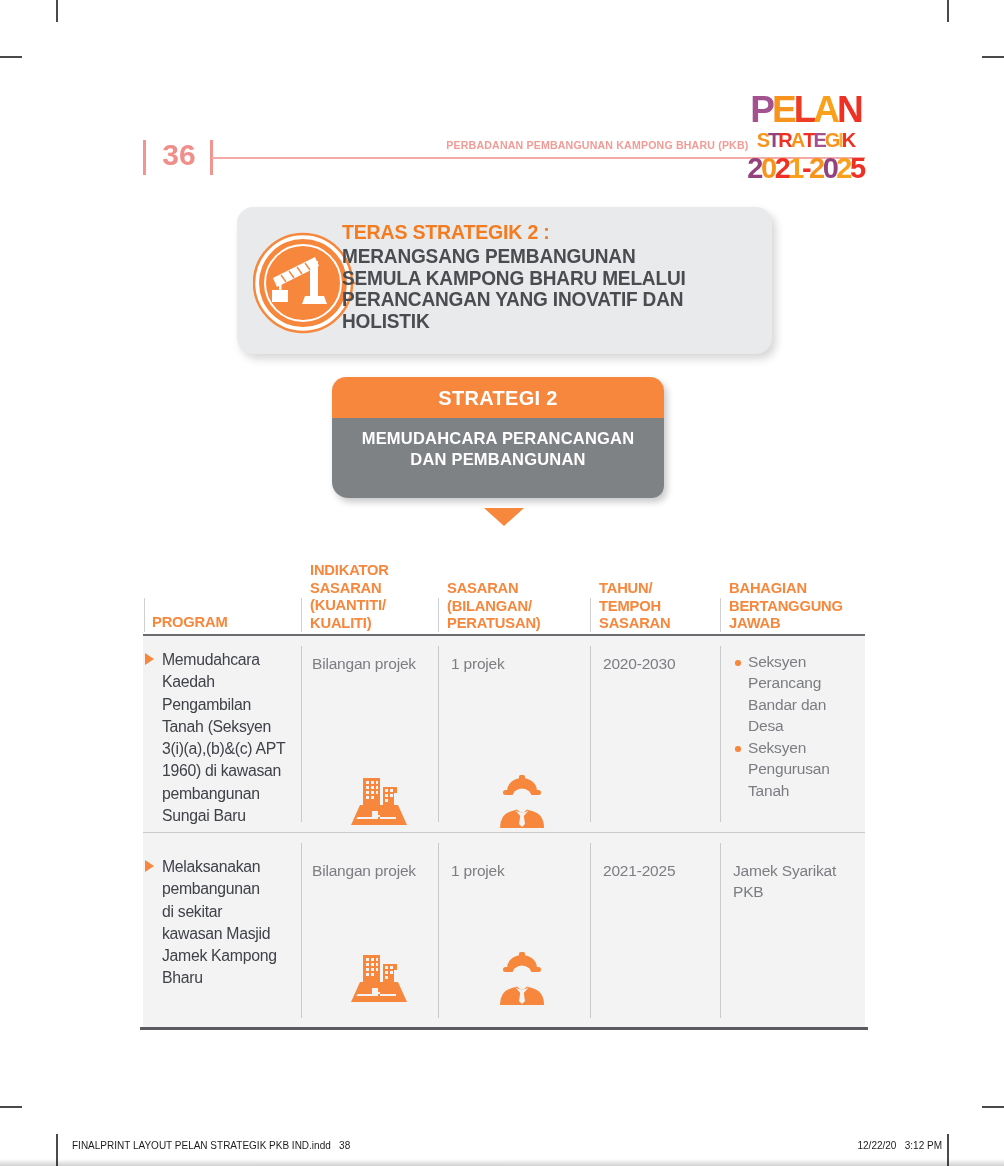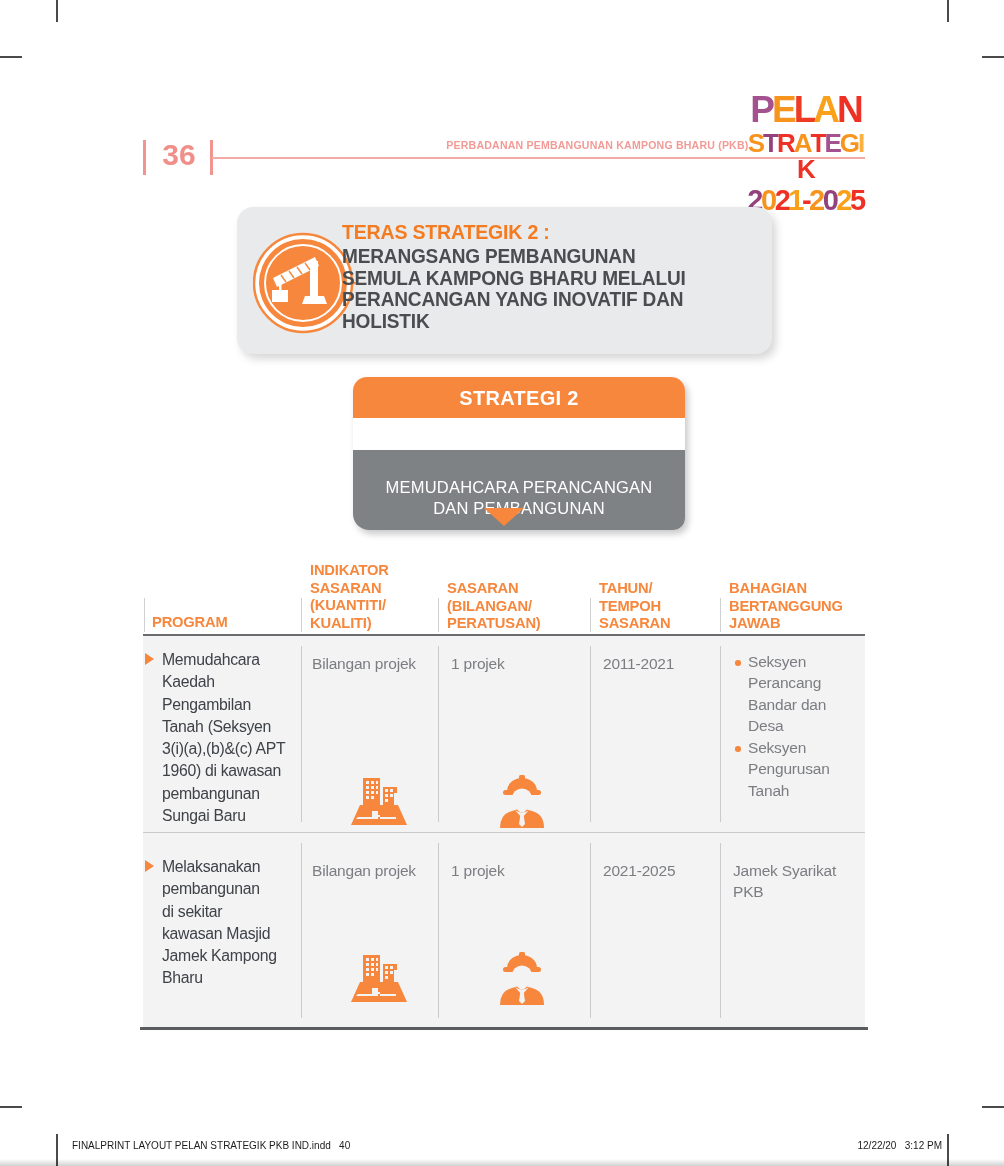--- a/index.html
+++ b/index.html
@@ -15,43 +15,43 @@
   .pagenum-bar{position:absolute;width:2.5px;height:35px;background:#f29490;}
   .pagenum{position:absolute;left:150px;top:138px;width:58px;text-align:center;
            font-size:30px;font-weight:700;color:#f08f8a;letter-spacing:0;}
   .org{position:absolute;right:256px;top:139px;font-size:11.5px;font-weight:700;
        color:#f29b96;letter-spacing:0.2px;transform:scaleX(0.92);transform-origin:right;}
   .salmon-rule{position:absolute;left:212px;top:157px;width:653px;height:1.5px;background:#f4aba6;}
 
   
   .logo{position:absolute;left:747px;top:91px;width:120px;text-align:center;line-height:1;}
   .logo .l1{font-size:37px;font-weight:800;letter-spacing:-2px;display:block;}
-  .logo .l2{font-size:26px;font-weight:800;letter-spacing:-1px;display:block;margin-top:2px;text-decoration:underline;}
+  .logo .l2{font-size:20px;font-weight:800;letter-spacing:-1px;display:block;margin-top:2px;text-decoration:underline;}
   .logo .l3{font-size:29px;font-weight:800;letter-spacing:-1.5px;display:block;margin-top:4px;}
   .logo span{display:inline-block;margin-left:-1px;}
 
   
   .teras-box{position:absolute;left:237px;top:207px;width:535px;height:147px;
              background:#e9eaeb;border-radius:16px;box-shadow:4px 5px 8px rgba(0,0,0,0.16);}
   .teras-title{position:absolute;left:342px;top:220px;font-size:21px;font-weight:800;
                color:#f47b20;letter-spacing:-0.2px;transform:scaleX(0.93);transform-origin:left;}
   .teras-body{position:absolute;left:342px;top:245px;width:430px;font-size:20.5px;font-weight:800;
               color:#4a4c4f;line-height:21.5px;white-space:pre-line;letter-spacing:-0.2px;
               transform:scaleX(0.93);transform-origin:left;}
   .teras-icon{position:absolute;left:253px;top:230px;}
 
   
-  .strategi{position:absolute;left:353px;top:377px;width:332px;
+  .strategi{position:absolute;left:332px;top:377px;width:332px;
             box-shadow:3px 4px 7px rgba(0,0,0,0.22);border-radius:14px 14px 12px 16px;}
   .strategi-head{height:41px;background:#f6873c;border-radius:14px 14px 0 0;
                  color:#fff;font-size:20px;font-weight:800;text-align:center;line-height:42px;
                  letter-spacing:0.3px;}
   .strategi-body{height:80px;background:#7f8285;border-radius:0 0 12px 16px;color:#fff;
-                 font-size:16.5px;font-weight:400;text-align:center;padding-top:27px;
-                 line-height:21px;white-space:pre-line;box-sizing:border-box;letter-spacing:0.2px;margin-top:32px;}
+                 font-size:16.5px;font-weight:700;text-align:center;padding-top:10px;
+                 line-height:21px;white-space:pre-line;box-sizing:border-box;letter-spacing:0.2px;}
   .down-arrow{position:absolute;left:484px;top:508px;width:0;height:0;
               border-left:20px solid transparent;border-right:20px solid transparent;
               border-top:18px solid #f6873c;}
 
   
   .table{position:absolute;left:143px;top:550px;width:722px;height:486px;}
   .table-bg{position:absolute;left:0;top:86px;width:722px;height:392px;background:#f3f3f4;}
   .th{position:absolute;font-size:15.5px;font-weight:800;color:#f6873c;line-height:17.6px;
       white-space:pre-line;letter-spacing:-0.2px;transform:scaleX(0.95);transform-origin:left;}
   .tick{position:absolute;width:1px;height:34px;top:48px;background:#cfd0d1;}
@@ -210,21 +210,21 @@
           <rect x="21" y="1" width="6" height="5" rx="1.5"></rect>
           <path d="M9,17 a15,13 0 0 1 30,0 z"></path>
           <rect x="5" y="16" width="38" height="5" rx="2.5"></rect>
           <path d="M2,54 q0,-14 12,-17 l5,-1.5 q5,6 10,0 l5,1.5 q12,3 12,17 z"></path>
         </g>
         <ellipse cx="24" cy="24" rx="10" ry="9.5" fill="#f3f3f4"></ellipse>
         <path d="M17,36 l7,8 l7,-8 q-7,5 -14,0 z" fill="#f3f3f4"></path>
         <polygon points="22.5,40 25.5,40 27,50 24,53 21,50" fill="#f3f3f4"></polygon>
       </svg>
     </div>
-    <div class="cell" style="left:460px;top:103px;">2011-2021</div>
+    <div class="cell" style="left:460px;top:103px;">2020-2030</div>
     <div class="dot" style="left:592px;top:110px;"></div>
     <div class="cell" style="left:605px;top:101px;width:115px;">Seksyen
 Perancang
 Bandar dan Desa</div>
     <div class="dot" style="left:592px;top:196px;"></div>
     <div class="cell" style="left:605px;top:187px;width:115px;">Seksyen
 Pengurusan
 Tanah</div>
 
     <div class="rowsep"></div>
@@ -283,17 +283,17 @@
         <path d="M17,36 l7,8 l7,-8 q-7,5 -14,0 z" fill="#f3f3f4"></path>
         <polygon points="22.5,40 25.5,40 27,50 24,53 21,50" fill="#f3f3f4"></polygon>
       </svg>
     </div>
     <div class="cell" style="left:460px;top:310px;">2021-2025</div>
     <div class="cell" style="left:590px;top:310px;width:130px;">Jamek Syarikat PKB</div>
 
     <div class="rule-bottom"></div>
   </div>
 
-  <div class="footer-text" style="left:72px;">FINALPRINT LAYOUT PELAN STRATEGIK PKB IND.indd   40</div>
+  <div class="footer-text" style="left:72px;">FINALPRINT LAYOUT PELAN STRATEGIK PKB IND.indd   38</div>
   <div class="footer-text" style="right:62px;">12/22/20   3:12 PM</div>
   <div class="page-edge"></div>
 
 </div>
 
 </body></html>

